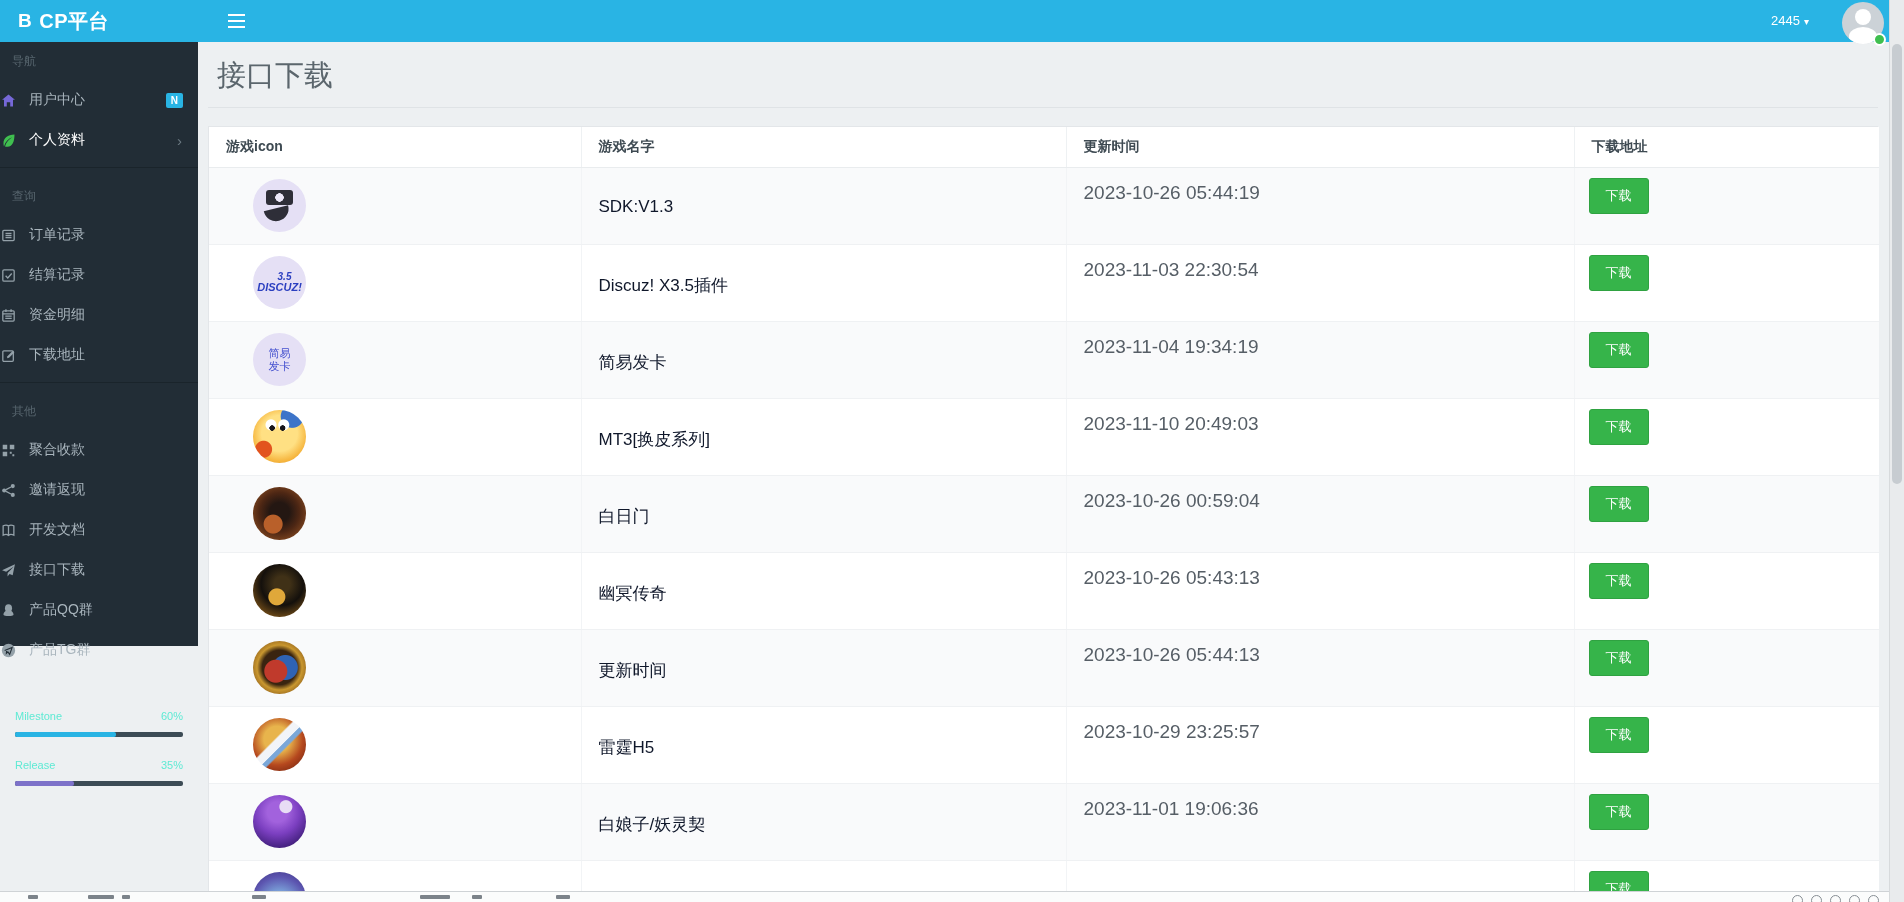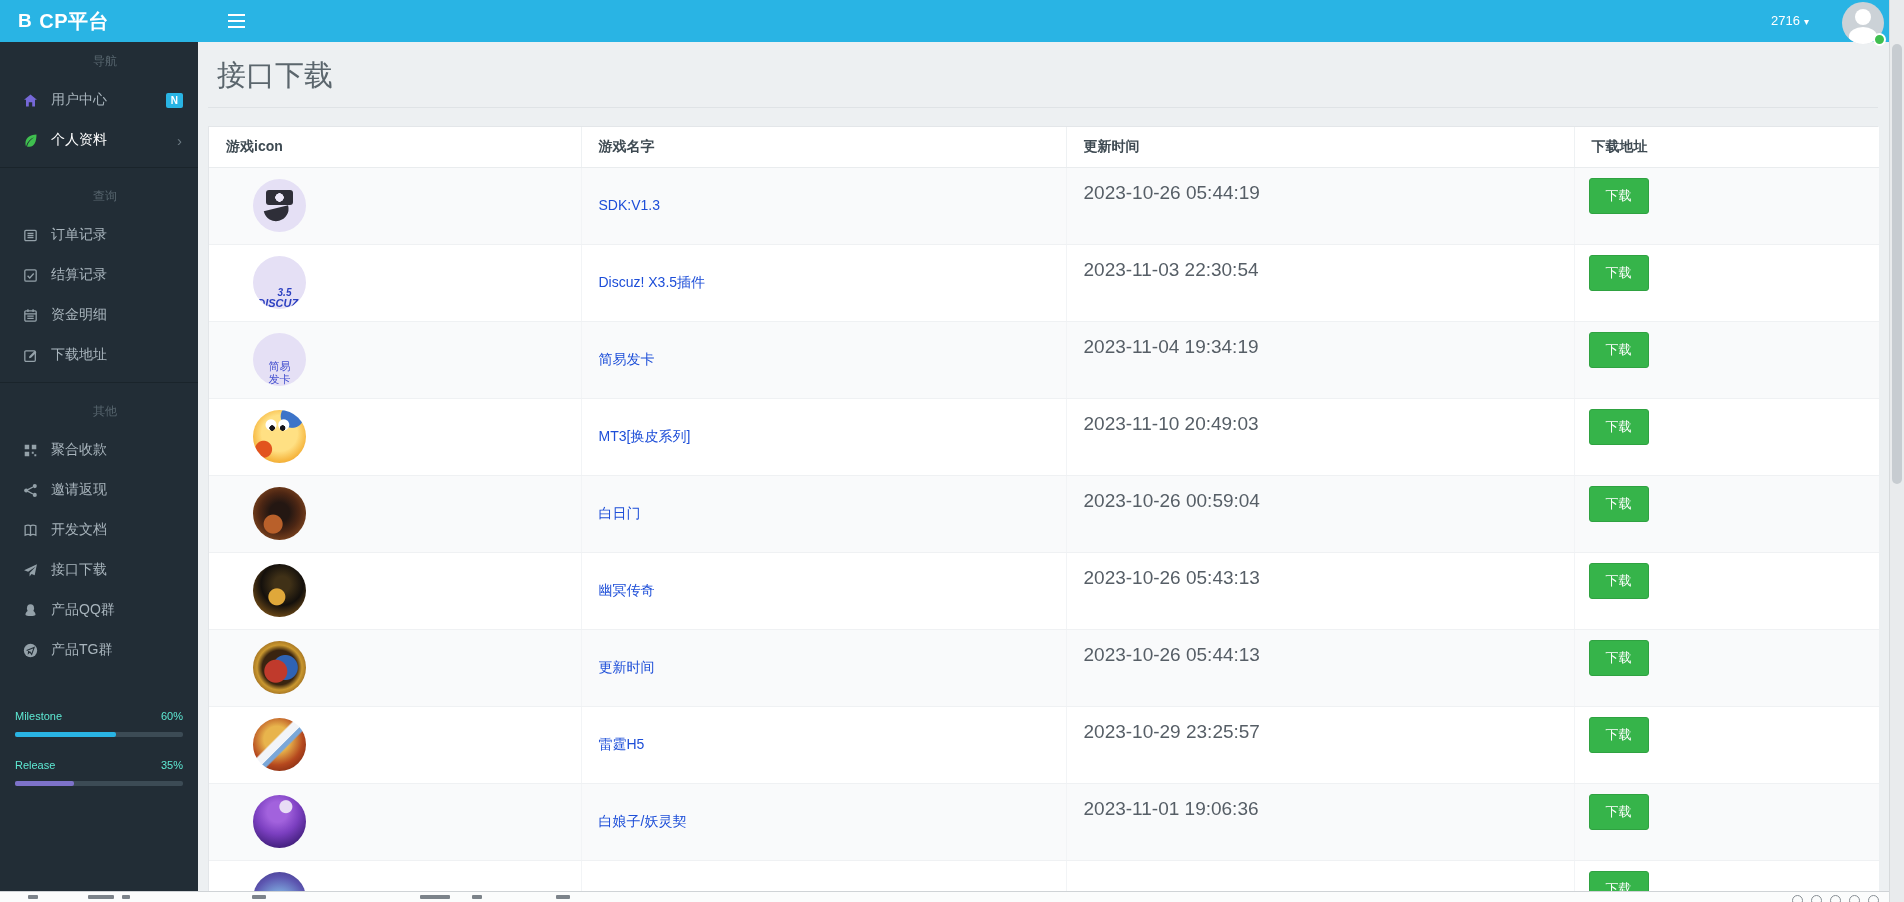--- a/index.html
+++ b/index.html
@@ -14,27 +14,27 @@
           background:linear-gradient(#fff 0 2px,transparent 2px 6px,#fff 6px 8px,transparent 8px 12px,#fff 12px 14px);}
   .balance{position:absolute;right:80px;top:13px;color:#fff;font-size:13px;cursor:pointer;}
   .balance .caret{font-size:10px;margin-left:4px;}
   .avatar{position:absolute;right:20px;top:2px;width:42px;height:42px;border-radius:50%;
           background:#ccd2d7;overflow:hidden;cursor:pointer;z-index:6;}
   .avatar::before{content:"";position:absolute;left:13px;top:7px;width:16px;height:16px;border-radius:50%;background:#fff;}
   .avatar::after{content:"";position:absolute;left:7px;top:25px;width:28px;height:18px;border-radius:50% 50% 0 0;background:#fff;}
   .status-dot{position:absolute;right:18px;top:33px;width:9px;height:9px;border-radius:50%;
               background:#3fbf4f;border:2px solid #fff;z-index:7;}
   
-  .aside{position:absolute;left:0;top:42px;width:198px;height:850px;background:#222d36;z-index:4;text-align:center;}
+  .aside{position:absolute;left:0;top:42px;width:198px;height:604px;background:#222d36;z-index:4;}
   .sec{padding-bottom:7px;}
   .sec.bordered{border-bottom:1px solid #1a242b;}
   .sec-label{padding-left:12px;font-size:12px;color:#57656e;height:18px;line-height:18px;}
   .sec1{padding-top:10px;} .sec2,.sec3{padding-top:19px;}
   .items{list-style:none;margin:10px 0 0;padding:0;}
-  .item{height:40px;display:flex;align-items:center;padding-left:22px;color:#a9b5bd;font-size:14px;cursor:pointer;}
+  .item{height:40px;display:flex;align-items:center;color:#a9b5bd;font-size:14px;cursor:pointer;}
   .item .ic{width:16px;height:16px;margin-right:13px;display:inline-flex;align-items:center;justify-content:center;color:#94a1a9;}
   .item.active{color:#fff;}
   .badge{margin-left:auto;margin-right:15px;background:#29b4e4;color:#fff;font-size:10px;font-weight:700;
          padding:2px 5px;border-radius:2px;line-height:11px;}
   .chev{margin-left:auto;margin-right:16px;color:#6c7a83;font-size:15px;}
   .progress-wrap{margin-top:30px;padding:0 15px;}
   .p-row{display:flex;justify-content:space-between;font-size:11px;color:#5eead4;height:18px;align-items:center;}
   .p-bar{margin-top:7px;height:5px;background:#3c4b55;border-radius:2px;margin-bottom:19px;}
   .p-fill{height:100%;border-radius:2px;}
   
@@ -46,28 +46,28 @@
   .card{margin-top:18px;background:#fff;border:1px solid #e3e6e9;}
   table{width:100%;border-collapse:collapse;table-layout:fixed;}
   th{height:40px;text-align:left;padding:0 0 0 17px;font-size:14px;color:#3e4a52;font-weight:700;
      border-bottom:1px solid #e9ecee;border-right:1px solid #eef1f3;background:#fff;}
   th:last-child{border-right:none;}
   td{height:77px;box-sizing:border-box;border-bottom:1px solid #eff1f3;border-right:1px solid #f2f4f6;
      vertical-align:top;padding:0;background:#fff;}
   td:last-child{border-right:none;}
   tr.odd td{background:#f9fafb;}
   .c-icon{padding:11px 0 0 44px;}
-  .c-name{padding:29px 0 0 17px;font-size:14px;color:#1d4ed8;}
+  .c-name{padding:29px 0 0 17px;font-size:17px;color:#0f172a;}
   .c-time{padding:14px 0 0 17px;font-size:19px;color:#565e66;}
   .c-dl{padding:10px 0 0 14px;text-decoration:underline;}
   .dl-btn{display:inline-block;background:#36b44a;color:#fff;font-size:13px;padding:8px 16px;
           border-radius:3px;cursor:pointer;border:1px solid #2fa241;}
   
   .game-icon{width:53px;height:53px;border-radius:50%;position:relative;overflow:hidden;
-             display:flex;flex-direction:column;align-items:center;justify-content:flex-end;}
+             display:flex;flex-direction:column;align-items:center;justify-content:center;}
   .gi-money,.gi-discuz,.gi-faka{background:#e5e0f5;}
   .gi-money::before{content:"";position:absolute;left:13px;top:11px;width:27px;height:15px;border-radius:3px;
      background:radial-gradient(circle at 50% 50%,#ece7f8 0 4px,#2e2e38 4.5px);}
   .gi-money::after{content:"";position:absolute;left:12px;top:29px;width:25px;height:13px;
      border-radius:0 0 13px 13px;background:#2e2e38;transform:rotate(-14deg);}
   .gi-discuz .l0{font-size:10px;font-weight:700;font-style:italic;color:#2b3fc0;line-height:9px;margin-left:10px;}
   .gi-discuz .l1{font-size:11px;font-weight:700;font-style:italic;color:#2b3fc0;line-height:12px;}
   .gi-faka .l0,.gi-faka .l1{font-size:11px;color:#4450cf;line-height:13px;}
   .gi-mt3{background:
      radial-gradient(circle at 36% 34%,#17151a 0 2.5px,transparent 3px),
@@ -107,21 +107,21 @@
 </head>
 <body>
 
 <div class="topbar">
   <div class="logo">
     <span class="btc">B</span>
       <i></i>
     <span>CP平台</span>
   </div>
   <span class="toggle"></span>
-  <span class="balance"><span>2716</span><span class="caret">▾</span></span>
+  <span class="balance"><span>2445</span><span class="caret">▾</span></span>
 </div>
 <div class="avatar"></div>
 <div class="status-dot"></div>
 
 <div class="aside">
   <div id="sidebar-sections">
       <div class="sec sec1 bordered">
     <div class="sec-label">导航</div>
     <ul class="items">
           <li class="item">

